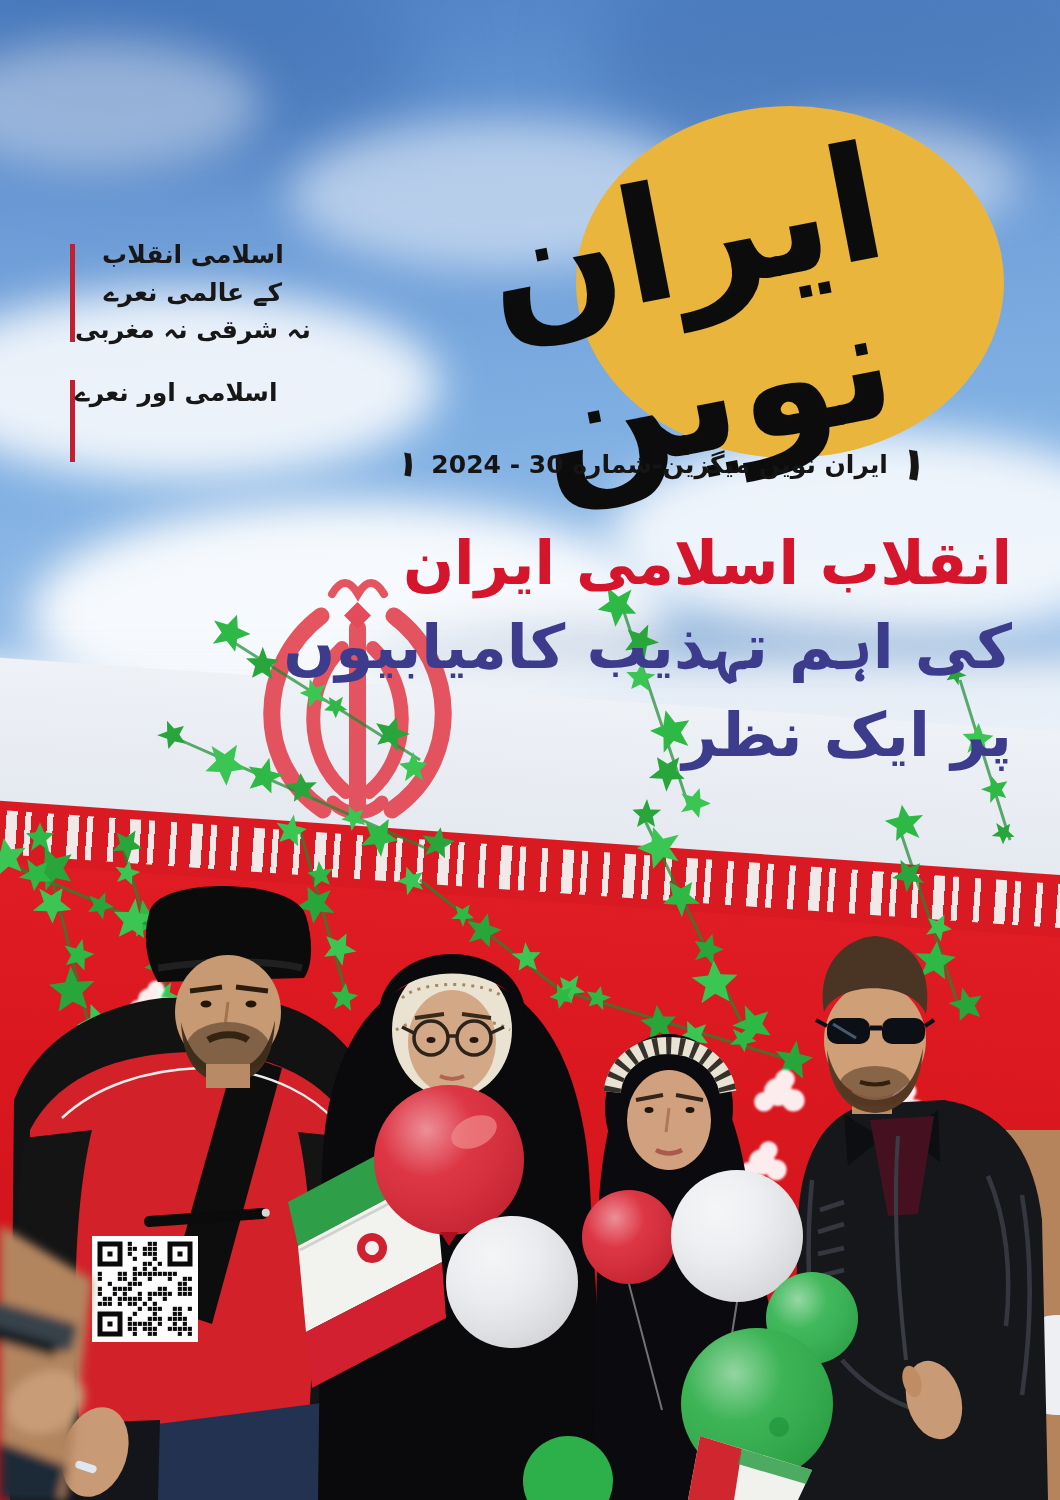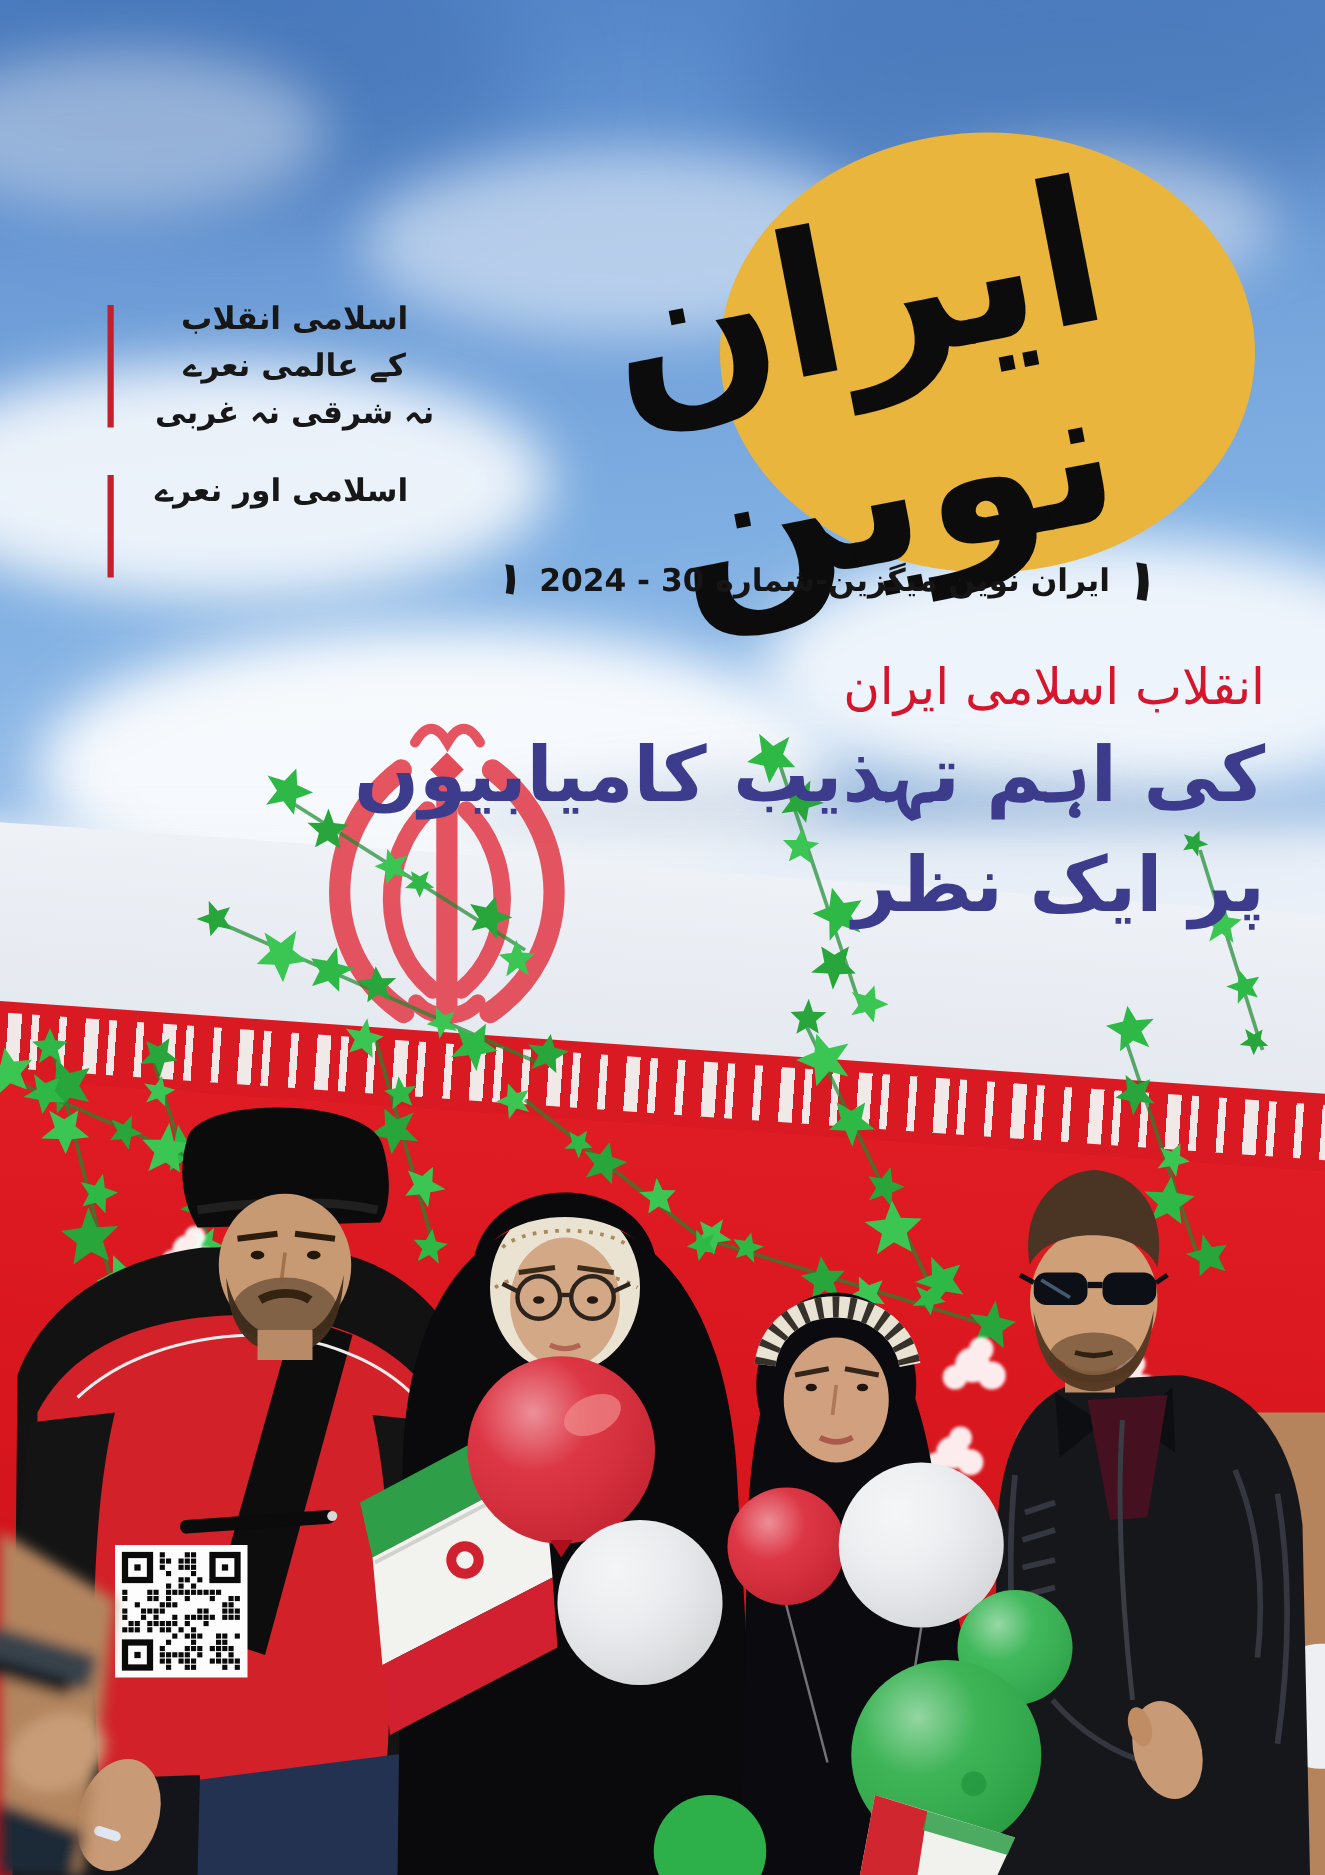--- a/index.html
+++ b/index.html
@@ -40,28 +40,28 @@
     background:#e9b53d;z-index:7;}
   .masthead-title{position:absolute;top:158px;right:6px;width:710px;z-index:8;text-align:center;direction:rtl;
     font-size:158px;font-weight:bold;color:#0c0c0c;line-height:1;letter-spacing:-3px;transform:rotate(-11deg);}
   .issue-row{position:absolute;top:446px;right:132px;z-index:30;display:flex;align-items:center;gap:12px;
     direction:rtl;color:#151515;}
   .issue-mark{font-weight:bold;line-height:.8;transform:rotate(10deg);}
   .mark-r{font-size:46px;}
   .mark-l{font-size:36px;}
   .issue-text{font-size:25px;font-weight:bold;letter-spacing:.3px;}
 
-  .teaser{position:absolute;left:70px;z-index:30;display:flex;gap:33px;margin-left:16px;}
+  .teaser{position:absolute;left:70px;z-index:30;display:flex;gap:0;}
   .teaser .bar{width:5px;background:#c2202f;flex:none;}
   .teaser .lines{direction:rtl;text-align:center;font-weight:bold;color:#171717;font-size:25px;line-height:1.5;}
   .t1{top:236px;} .t1 .bar{height:98px;margin-top:8px;}
   .t2{top:374px;} .t2 .bar{height:82px;margin-top:6px;}
 
   .headline{position:absolute;top:524px;right:48px;z-index:30;direction:rtl;text-align:right;}
-  .hl1{font-size:40px;font-weight:normal;color:#d5152b;line-height:1.32;}
+  .hl1{font-size:60px;font-weight:bold;color:#d5152b;line-height:1.32;}
   .hl2,.hl3{font-size:61px;font-weight:bold;color:#3c3b8c;line-height:1.44;}
 </style>
 </head>
 <body>
 
 <div class="cover">
 
   <div class="sky"></div>
   <div class="skydark d1"></div>
   <div class="skydark d2"></div>
@@ -557,21 +557,21 @@
     <span class="issue-mark mark-r">١</span>
     <span class="issue-text">ایران نوین میگزین-شماره 30 - 2024</span>
     <span class="issue-mark mark-l">١</span>
   </div>
 
   <div class="teaser t1">
     <div class="bar"></div>
     <div class="lines">
       <div>اسلامی انقلاب</div>
       <div>کے عالمی نعرے</div>
-      <div>نہ شرقی نہ غربی</div>
+      <div>نہ شرقی نہ مغربی</div>
     </div>
   </div>
   <div class="teaser t2">
     <div class="bar"></div>
     <div class="lines">
       <div>اسلامی اور نعرے</div>
     </div>
   </div>
 
   <div class="headline">

